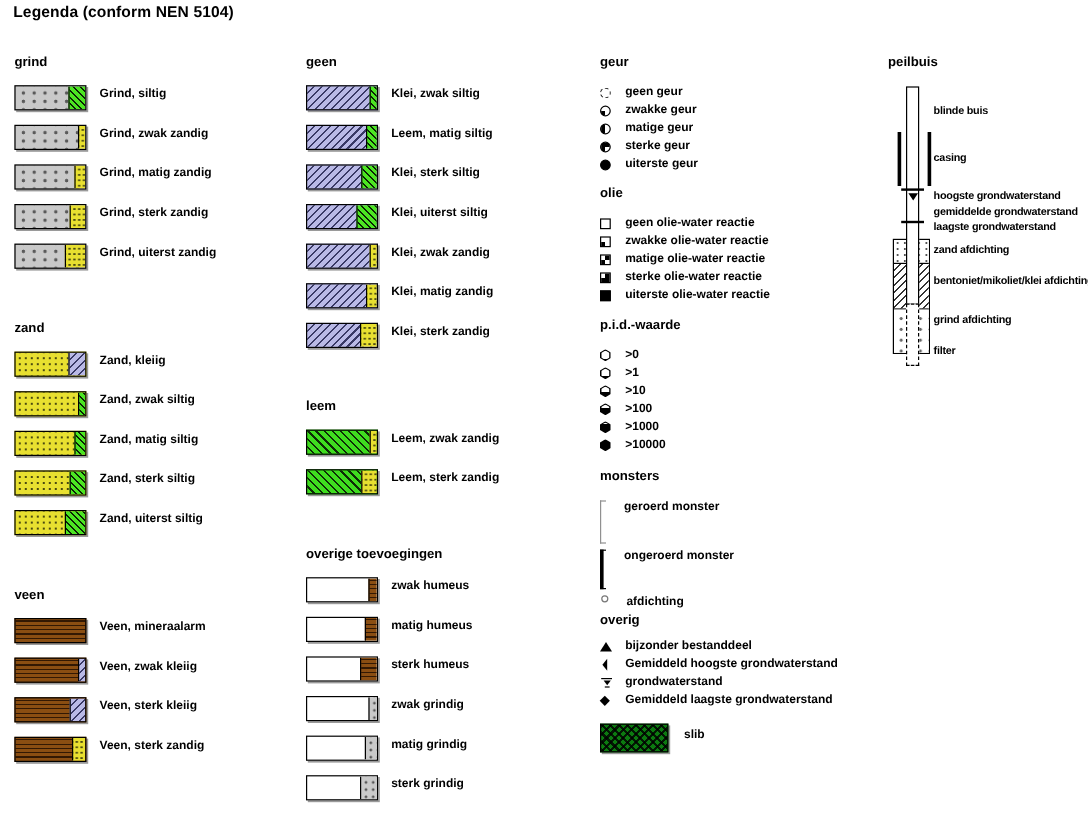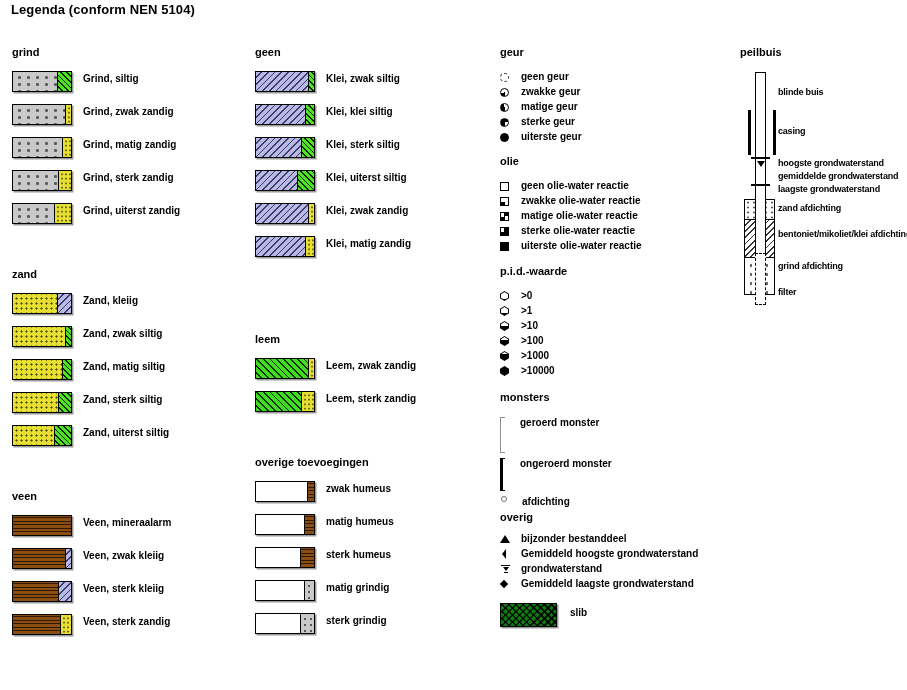--- a/index.html
+++ b/index.html
@@ -221,21 +221,21 @@
   <div class="lith-row">
     <div class="swatch p-klei">
         <span class="add p-silt w8"></span>
       </div>
     <div class="lith-label">Klei, zwak siltig</div>
   </div>
   <div class="lith-row">
     <div class="swatch p-klei">
         <span class="add p-silt w14"></span>
       </div>
-    <div class="lith-label">Klei, klei siltig</div>
+    <div class="lith-label">Leem, matig siltig</div>
   </div>
   <div class="lith-row">
     <div class="swatch p-klei">
         <span class="add p-silt w20"></span>
       </div>
     <div class="lith-label">Klei, sterk siltig</div>
   </div>
   <div class="lith-row">
     <div class="swatch p-klei">
         <span class="add p-silt w27"></span>
@@ -246,20 +246,26 @@
     <div class="swatch p-klei">
         <span class="add p-sandadd w8"></span>
       </div>
     <div class="lith-label">Klei, zwak zandig</div>
   </div>
   <div class="lith-row">
     <div class="swatch p-klei">
         <span class="add p-sandadd w14"></span>
       </div>
     <div class="lith-label">Klei, matig zandig</div>
+  </div>
+  <div class="lith-row">
+    <div class="swatch p-klei">
+        <span class="add p-sandadd w22"></span>
+      </div>
+    <div class="lith-label">Klei, sterk zandig</div>
   </div>
 </div>
 
 <div class="section" id="sec-leem" style="left:255px;top:333px">
   <div class="hdr">leem</div>
   <div class="lith-row">
     <div class="swatch p-leem">
         <span class="add p-sandadd w9"></span>
       </div>
     <div class="lith-label">Leem, zwak zandig</div>
@@ -284,20 +290,26 @@
     <div class="swatch p-white">
         <span class="add p-humus w15"></span>
       </div>
     <div class="lith-label">matig humeus</div>
   </div>
   <div class="lith-row">
     <div class="swatch p-white">
         <span class="add p-humus w22"></span>
       </div>
     <div class="lith-label">sterk humeus</div>
+  </div>
+  <div class="lith-row">
+    <div class="swatch p-white">
+        <span class="add p-grindadd w10"></span>
+      </div>
+    <div class="lith-label">zwak grindig</div>
   </div>
   <div class="lith-row">
     <div class="swatch p-white">
         <span class="add p-grindadd w15"></span>
       </div>
     <div class="lith-label">matig grindig</div>
   </div>
   <div class="lith-row">
     <div class="swatch p-white">
         <span class="add p-grindadd w22"></span>

